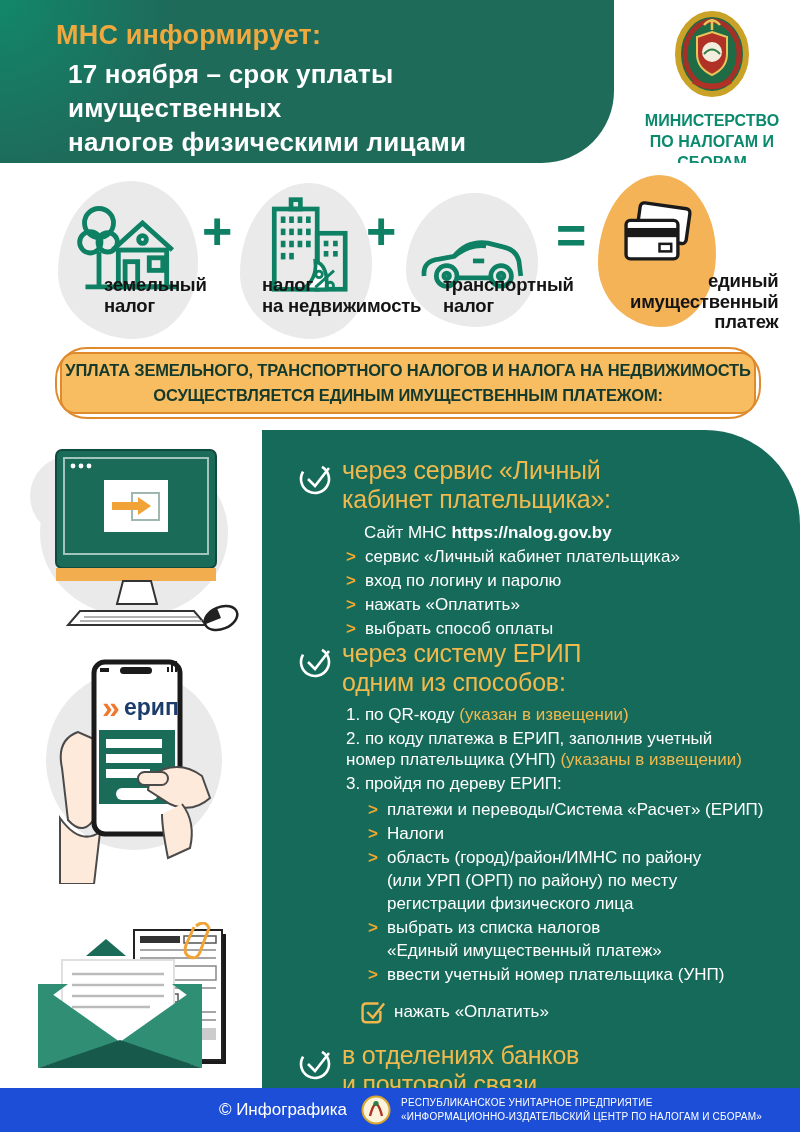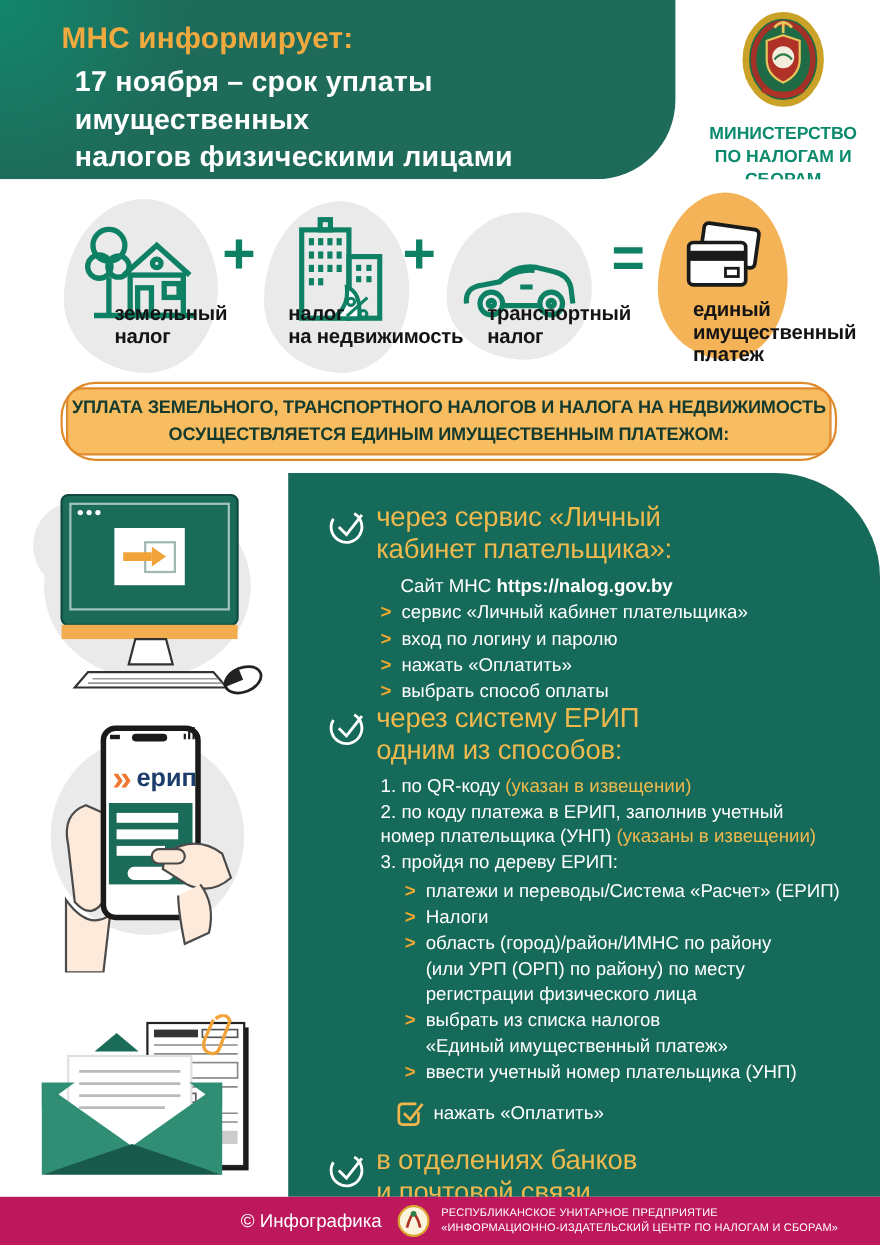--- a/index.html
+++ b/index.html
@@ -49,21 +49,21 @@
   ul.tree{list-style:none;margin:6px 0 0 72px;padding:0;font-size:17px;line-height:1.18;}
   ul.tree li{display:flex;margin-top:4px;}
   .tl div{margin-top:0;}
   .tl div + div{margin-top:3px;}
   .paybtn{display:flex;align-items:center;margin:12px 0 0 60px;font-size:17px;}
   .paybtn .bx{flex:0 0 30px;margin-right:8px;}
   .gap1{}
   .gap2{margin-top:14px;}
 
   
-  .footer{position:absolute;left:0;bottom:0;width:800px;height:44px;background:#be185d;
+  .footer{position:absolute;left:0;bottom:0;width:800px;height:44px;background:#1d4ed8;
     display:flex;align-items:center;justify-content:flex-end;padding-right:38px;box-sizing:border-box;}
   .footer .copy{font-size:17px;color:#ffffff;}
   .footer .flogo{margin:0 10px 0 14px;width:30px;height:30px;}
   .footer .org{font-size:10px;color:#ffffff;line-height:1.4;letter-spacing:.2px;}
 </style>
 </head>
 <body>
 
 <div id="canvas">
 
@@ -183,21 +183,21 @@
     <div class="blob orange" style="left:598px;top:12px;width:118px;height:152px;">
       <svg width="92" height="92" viewBox="0 0 110 110" style="margin-top:-26px">
         <g transform="rotate(8 60 40)">
           <rect x="32" y="16" width="60" height="42" rx="5" fill="#ffffff" stroke="#1a1a1a" stroke-width="4"></rect>
         </g>
         <rect x="18" y="34" width="62" height="46" rx="5" fill="#ffffff" stroke="#1a1a1a" stroke-width="4"></rect>
         <rect x="18" y="43" width="62" height="11" fill="#1a1a1a"></rect>
         <rect x="58" y="62" width="14" height="9" fill="none" stroke="#1a1a1a" stroke-width="3"></rect>
       </svg>
     </div>
-    <div class="eq-label" style="left:630px;top:108px;">
+    <div class="eq-label" style="left:630px;top:108px;text-align:right;">
       <span>единый</span><br>
       <span>имущественный</span><br>
       <span>платеж</span>
     </div>
   </div>
 
   <div class="banner">
     <div class="banner-in">
       <span>УПЛАТА ЗЕМЕЛЬНОГО, ТРАНСПОРТНОГО НАЛОГОВ И НАЛОГА НА НЕДВИЖИМОСТЬ</span>
       <span>ОСУЩЕСТВЛЯЕТСЯ ЕДИНЫМ ИМУЩЕСТВЕННЫМ ПЛАТЕЖОМ:</span>

